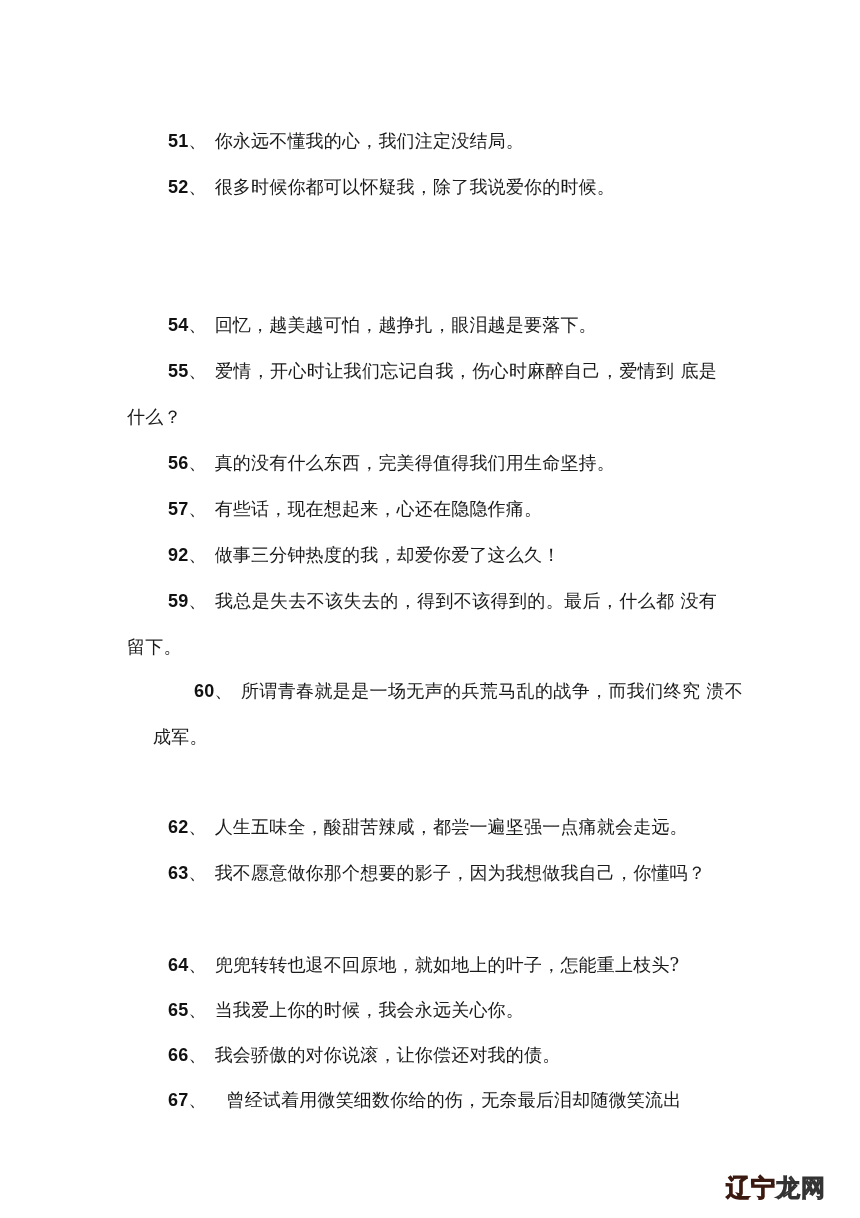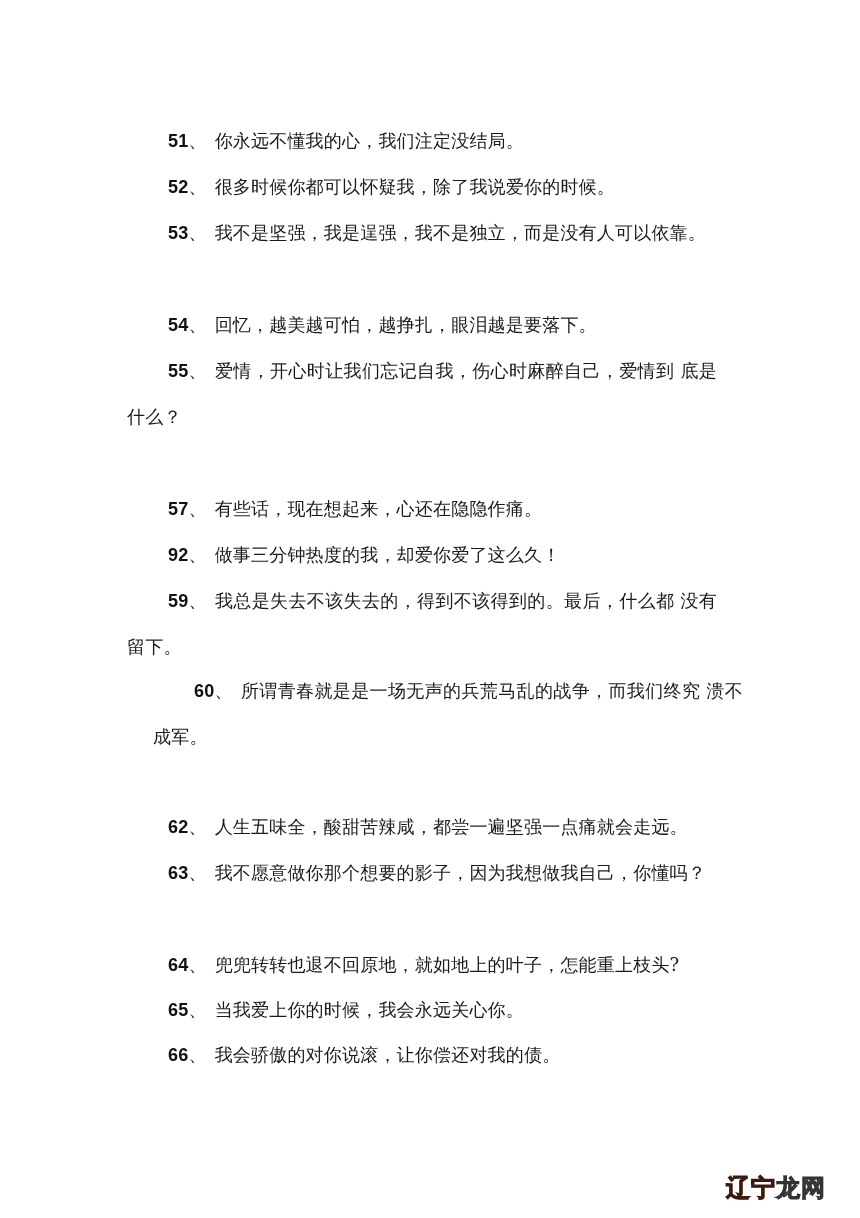--- a/index.html
+++ b/index.html
@@ -67,32 +67,32 @@
 <div class="page">
 
   <div class="item" style="top:114px;">
     <span class="num">51</span><span class="sep">、</span><span>你永远不懂我的心，我们注定没结局。</span>
   </div>
 
   <div class="item" style="top:160px;">
     <span class="num">52</span><span class="sep">、</span><span>很多时候你都可以怀疑我，除了我说爱你的时候。</span>
   </div>
 
-  <div class="item" style="top:206px;">
-    <span class="num">53</span><span class="sep">、</span><span>我不是坚强，我是逞强，我不是独立，而是没有人可以依靠。</span>
-  </div>
 
   <div class="item" style="top:298px;">
     <span class="num">54</span><span class="sep">、</span><span>回忆，越美越可怕，越挣扎，眼泪越是要落下。</span>
   </div>
 
   <div class="item" style="top:344px;">
     <span class="num">55</span><span class="sep">、</span><span>爱情，开心时让我们忘记自我，伤心时麻醉自己，爱情到 底是什么？</span>
   </div>
 
+  <div class="item" style="top:436px;">
+    <span class="num">56</span><span class="sep">、</span><span>真的没有什么东西，完美得值得我们用生命坚持。</span>
+  </div>
 
   <div class="item" style="top:482px;">
     <span class="num">57</span><span class="sep">、</span><span>有些话，现在想起来，心还在隐隐作痛。</span>
   </div>
 
   <div class="item" style="top:528px;">
     <span class="num">92</span><span class="sep">、</span><span>做事三分钟热度的我，却爱你爱了这么久！</span>
   </div>
 
   <div class="item" style="top:574px;">
@@ -117,18 +117,21 @@
   </div>
 
   <div class="item" style="top:983px;">
     <span class="num">65</span><span class="sep">、</span><span>当我爱上你的时候，我会永远关心你。</span>
   </div>
 
   <div class="item" style="top:1028px;">
     <span class="num">66</span><span class="sep">、</span><span>我会骄傲的对你说滚，让你偿还对我的债。</span>
   </div>
 
+  <div class="item" style="top:1073px;">
+    <span class="num">67</span><span class="sep">、</span><span style="white-space:pre;">  曾经试着用微笑细数你给的伤，无奈最后泪却随微笑流出</span>
+  </div>
 
   <div class="watermark">
     <span class="wm-a">辽宁</span><span class="wm-b">龙网</span>
   </div>
 
 </div>
 
 </body></html>

